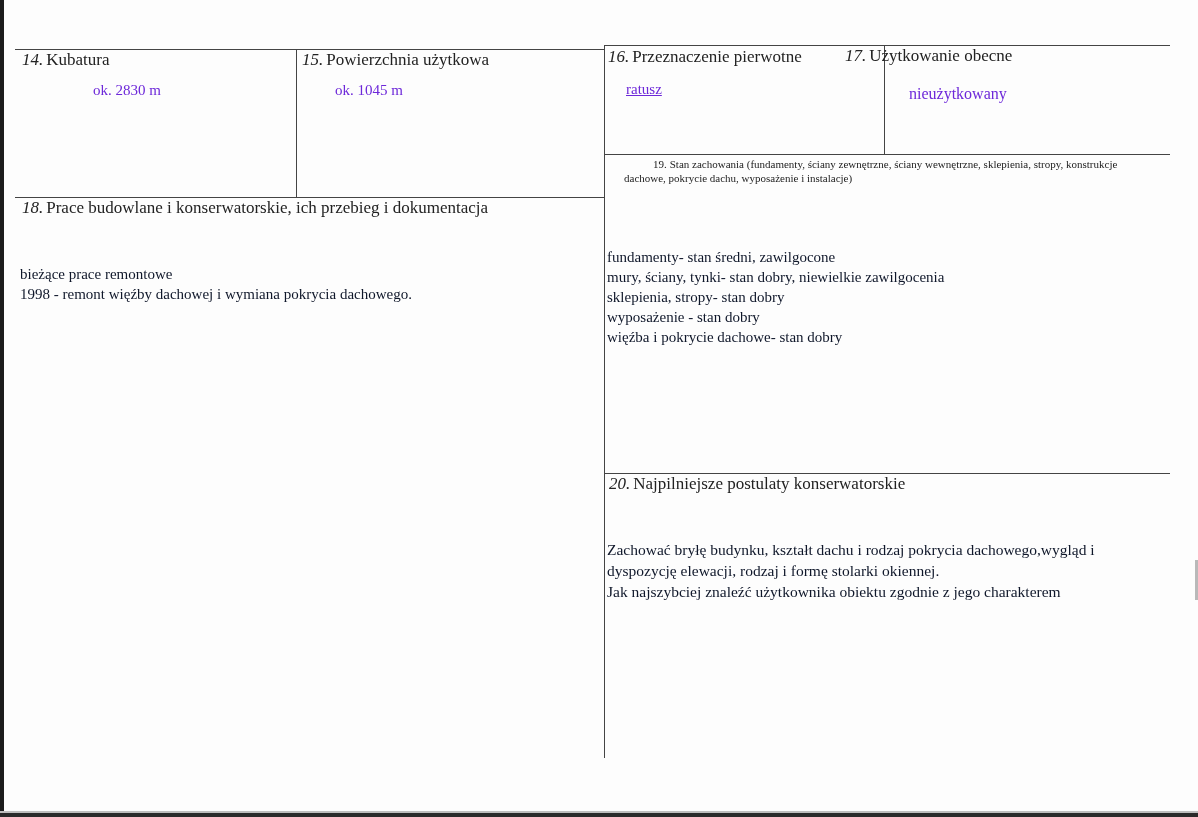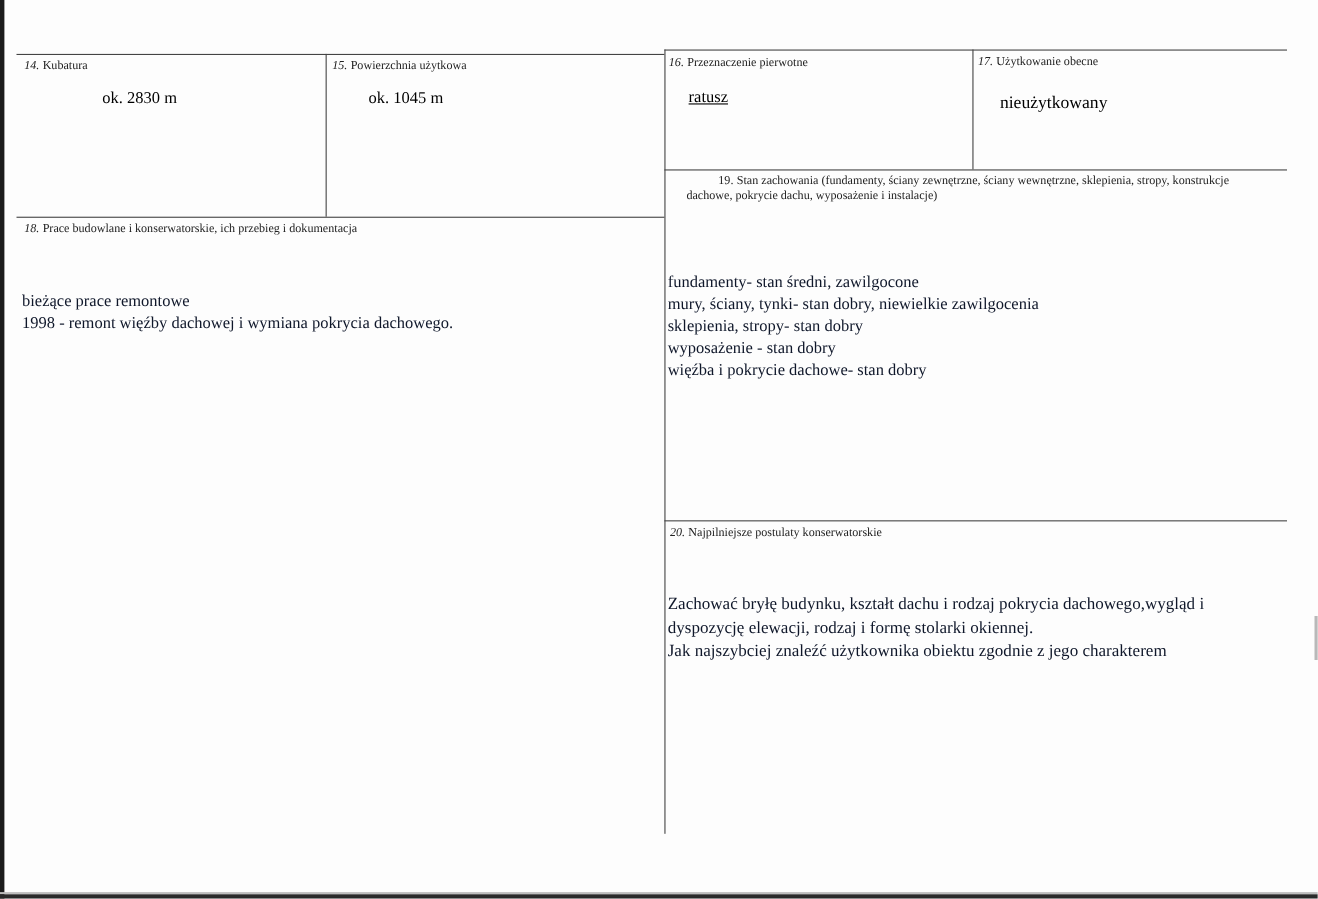--- a/index.html
+++ b/index.html
@@ -11,28 +11,28 @@
     }
     .scan-left { position: absolute; left: 0; top: 0; width: 4px; height: 817px; background: #1c1c1c; }
     .scan-bottom { position: absolute; left: 0; bottom: 0; width: 1198px; height: 4px; background: #2a2a2a; }
     .scan-bottom-light { position: absolute; left: 0; bottom: 4px; width: 1198px; height: 2px; background: #bdbdbd; }
     .scan-right { position: absolute; right: 0; top: 560px; width: 3px; height: 40px; background: #b9b9b9; }
 
     .hline { position: absolute; height: 1px; background: #444; }
     .vline { position: absolute; width: 1px; background: #444; }
 
     .label {
-      position: absolute; font-size: 11px; color: #222; line-height: 14px; white-space: nowrap;
+      position: absolute; font-size: 17px; color: #222; line-height: 14px; white-space: nowrap;
     }
     .label .num { font-style: italic; margin-right: 3px; }
     .label-wrap { position: absolute; font-size: 11px; color: #222; line-height: 14px; }
     .label-wrap .num { margin-right: 3px; margin-left: 44px; }
 
     .value {
-      position: absolute; font-size: 15px; color: #000000; white-space: nowrap; text-align: right;
+      position: absolute; font-size: 15px; color: #6d28d9; white-space: nowrap; text-align: right;
     }
     .text-block {
       position: absolute; font-size: 15px; line-height: 20px; color: #0f172a; margin-top: 48px;
     }
     .text-block div { white-space: nowrap; }
   </style>
 </head>
 <body>
 
 <div class="scan-left"></div>
@@ -64,21 +64,21 @@
 </section>
 
 <section>
   <div class="label" style="left:608px; top:50px;">
     <span class="num">16.</span><span>Przeznaczenie pierwotne</span>
   </div>
   <div class="value" style="left:626px; top:81px;text-decoration:underline;">ratusz</div>
 </section>
 
 <section>
-  <div class="label" style="left:889px; top:49px;">
+  <div class="label" style="left:845px; top:49px;">
     <span class="num">17.</span><span>Użytkowanie obecne</span>
   </div>
   <div class="value" style="left:909px; top:85px; font-size:16px;">nieużytkowany</div>
 </section>
 
 <section>
   <div class="label-wrap" style="left:609px; top:157px; width:560px;">
     <div style="white-space:nowrap;"><span class="num">19.</span><span>Stan zachowania (fundamenty, ściany zewnętrzne, ściany wewnętrzne, sklepienia, stropy, konstrukcje</span></div>
     <div style="white-space:nowrap; padding-left:15px;">dachowe, pokrycie dachu, wyposażenie i instalacje)</div>
   </div>

